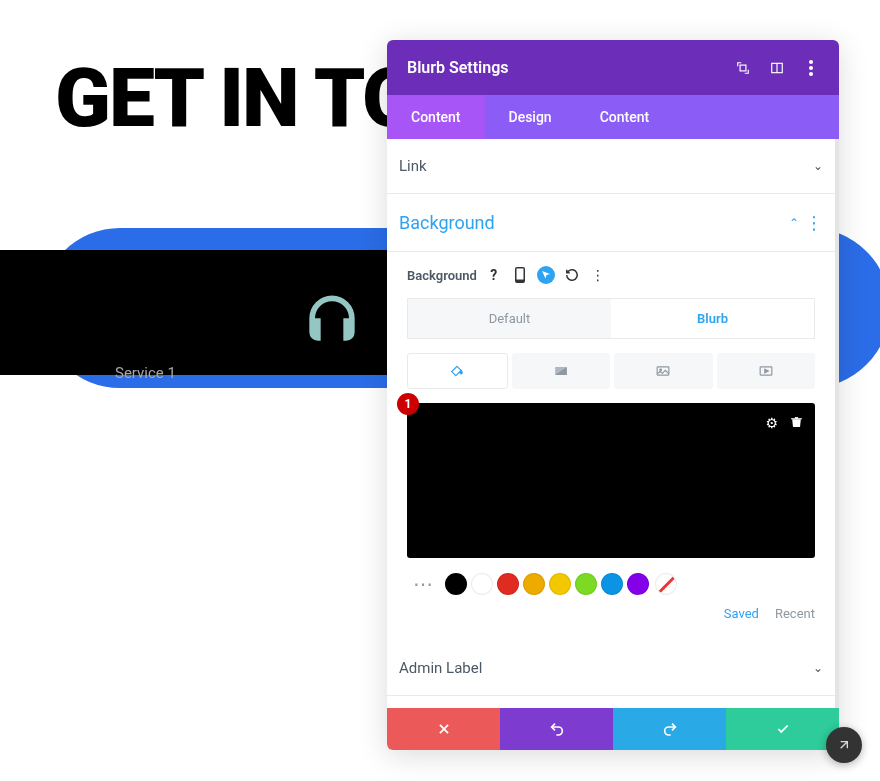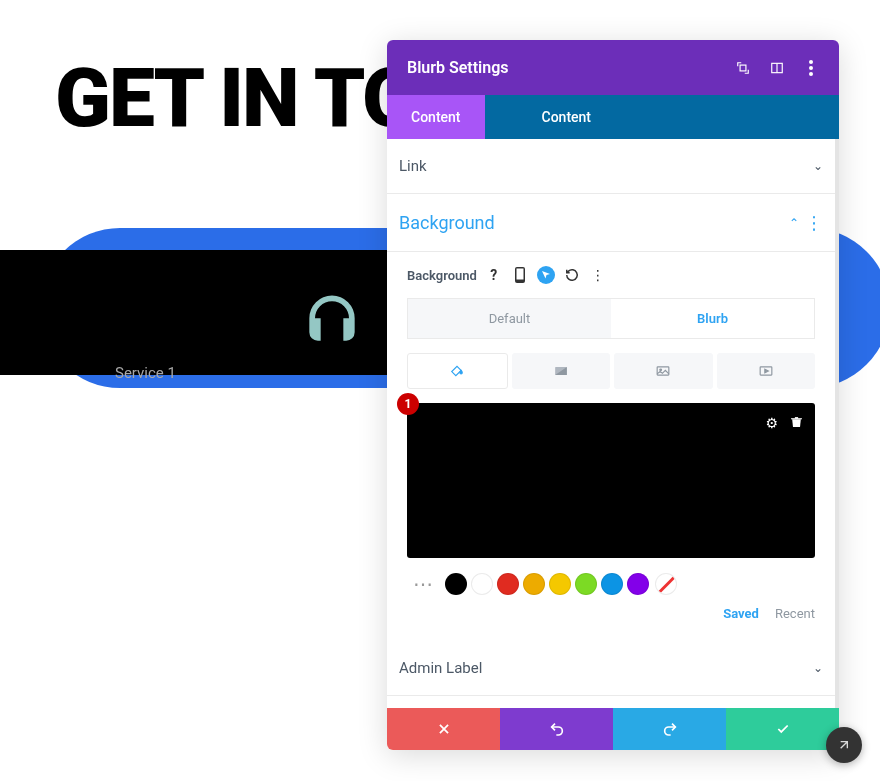--- a/index.html
+++ b/index.html
@@ -8,21 +8,21 @@
 .bg-shape { position: absolute; top: 228px; left: 0; right: 0; height: 160px; }
 .bg-shape .oval { position: absolute; top: 0; left: 40px; width: 850px; height: 160px; background: #2b6de8; border-radius: 80px; }
 .bg-shape .bar { position: absolute; top: 22px; left: 0; width: 390px; height: 125px; background: #000; }
 .headphones { position: absolute; top: 37px; left: 298px; color: #94c7c4; }
 .service-text { position: absolute; top: 114px; left: 115px; color: #a7a7a7; font-size: 15px; }
 .modal { position: absolute; top: 40px; left: 387px; width: 452px; height: 710px; background: #fff; border-radius: 6px; overflow: hidden; box-shadow: 0 5px 30px rgba(0,0,0,0.15); display: flex; flex-direction: column; }
 .modal-header { background: #6c2eb9; color: #fff; padding: 18px 20px; display: flex; align-items: center; justify-content: space-between; }
 .modal-title { font-size: 16px; font-weight: 600; }
 .header-icons { display: flex; gap: 18px; align-items: center; }
 .header-icons .icon { width: 16px; height: 16px; cursor: pointer; display: flex; align-items: center; justify-content: center; }
-.tabs { display: flex; background: #0369a1; gap: 33px; }
+.tabs { display: flex; background: #8b5cf6; }
 .tab { padding: 14px 24px; font-size: 14px; color: #fff; cursor: pointer; font-weight: 500; }
 .tab.active { background: #a855f7; }
 .panel-body { flex: 1; overflow-y: auto; border-right: 4px solid #e4e4e4; }
 .section { border-bottom: 1px solid #eaeaea; padding: 18px 12px; display: flex; justify-content: space-between; align-items: center; cursor: pointer; }
 .section-title { font-size: 15px; color: #4c5866; }
 .section.open .section-title { color: #2ea3f2; font-size: 18px; }
 .section .chev { color: #4c5866; font-size: 12px; }
 .section.open .chev { color: #2ea3f2; }
 .section-icons { display: flex; align-items: center; gap: 6px; }
 .section-icons .vdots { color: #2ea3f2; font-size: 18px; cursor: pointer; }
@@ -42,21 +42,21 @@
 .preview { position: relative; background: #000; height: 155px; border-radius: 3px; margin-bottom: 14px; }
 .preview-icons { position: absolute; top: 12px; right: 12px; display: flex; gap: 12px; }
 .preview-icons .ic { color: #fff; font-size: 14px; cursor: pointer; }
 .badge { position: absolute; top: -10px; left: -10px; width: 22px; height: 22px; background: #c00; color: #fff; font-size: 12px; font-weight: 700; border-radius: 50%; display: flex; align-items: center; justify-content: center; }
 .swatch-row { display: flex; align-items: center; gap: 6px; margin-bottom: 10px; }
 .swatch-row .dots { color: #999; font-size: 20px; padding: 0 6px; cursor: pointer; }
 .swatch { width: 22px; height: 22px; border-radius: 50%; cursor: pointer; border: 1px solid rgba(0,0,0,0.08); }
 .swatch.none { background: #fff; position: relative; overflow: hidden; }
 .swatch.none::after { content: ""; position: absolute; left: -4px; top: 9px; width: 30px; height: 3px; background: #e33; transform: rotate(-45deg); }
 .saved-row { display: flex; justify-content: flex-end; gap: 16px; font-size: 13px; }
-.saved-row .saved { color: #2ea3f2; font-weight: 700; cursor: pointer; }
+.saved-row .saved { color: #2ea3f2; font-weight: 400; cursor: pointer; }
 .saved-row .recent { color: #8f98a1; cursor: pointer; }
 .help { text-align: center; padding: 22px; font-size: 14px; color: #4c5866; display: flex; justify-content: center; align-items: center; gap: 8px; }
 .footer { display: flex; height: 42px; }
 .footer button { flex: 1; border: none; cursor: pointer; color: #fff; font-size: 16px; display: flex; align-items: center; justify-content: center; }
 .fab { position: absolute; bottom: 18px; right: 18px; width: 36px; height: 36px; background: #333; border-radius: 50%; display: flex; align-items: center; justify-content: center; color: #d9d9d9; cursor: pointer; box-shadow: 0 2px 8px rgba(0,0,0,0.3); }
 </style>
 </head>
 <body>
 
 <div class="bg-heading">GET IN TO</div>
@@ -94,20 +94,21 @@
             <circle cx="2" cy="2" r="2"></circle>
             <circle cx="2" cy="8" r="2"></circle>
             <circle cx="2" cy="14" r="2"></circle>
           </svg>
         </span>
     </div>
   </div>
 
   <div class="tabs">
     <div class="tab active">Content</div>
+    <div class="tab">Design</div>
     <div class="tab">Content</div>
   </div>
 
   <div class="panel-body">
     <div class="section">
       <span class="section-title">Link</span>
       <span class="chev">⌄</span>
     </div>
 
     <div class="section open">

